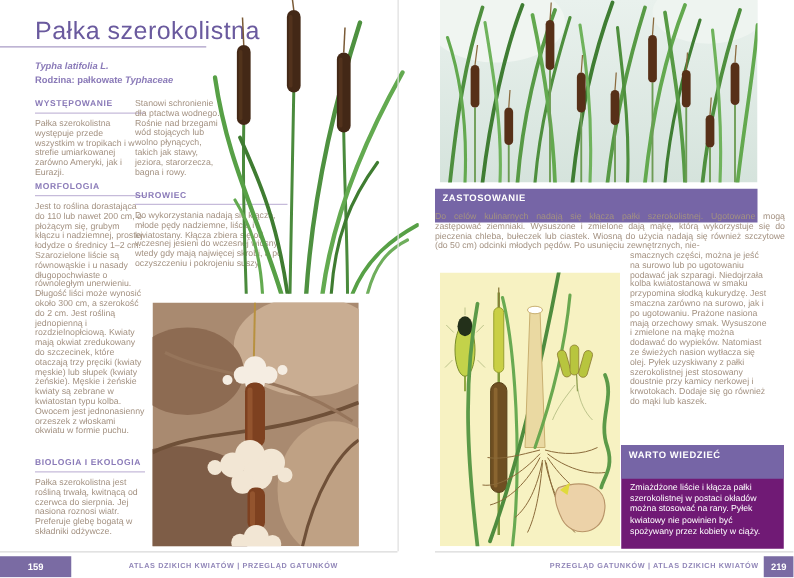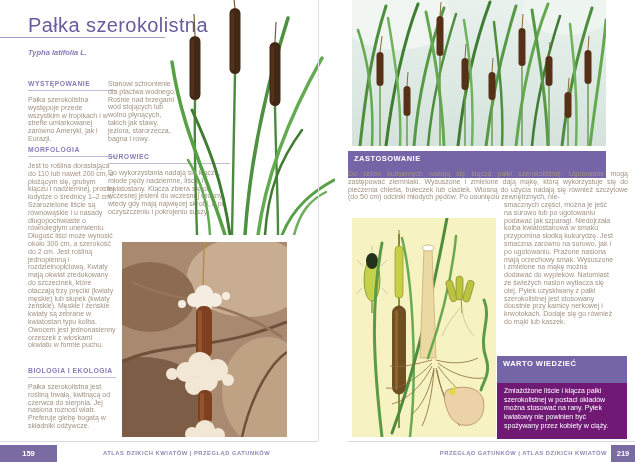--- a/index.html
+++ b/index.html
@@ -28,20 +28,23 @@
 </head>
 <body>
 
 <div id="book">
 
   <div class="abs title" style="left:28px;top:14px;">Pałka szerokolistna</div>
   <div class="abs title-rule" style="left:0;top:37px;width:165px;"></div>
 
   <div class="abs latin" style="left:28px;top:47px;width:170px;">
     <div><i>Typha latifolia L.</i></div>
+    <div>
+      <span>Rodzina: pałkowate </span><i>Typhaceae</i>
+    </div>
   </div>
 
   <div class="abs" style="left:28px;top:80px;width:88px;">
     <div class="sec-h">WYSTĘPOWANIE</div>
     <p class="body-p">Pałka szerokolistna występuje przede wszystkim w tropikach i w strefie umiarkowanej zarówno Ameryki, jak i Eurazji.</p>
   </div>
 
   <div class="abs" style="left:28px;top:146px;width:88px;">
     <div class="sec-h">MORFOLOGIA</div>
     <p class="body-p">Jest to roślina dorastająca do 110 lub nawet 200 cm, o płożącym się, grubym kłączu i nadziemnej, prostej łodydze o średnicy 1–2 cm. Szarozielone liście są równowąskie i u nasady długopochwiaste o równoległym unerwieniu. Długość liści może wynosić około 300 cm, a szerokość do 2 cm. Jest rośliną jednopienną i rozdzielnopłciową. Kwiaty mają okwiat zredukowany do szczecinek, które otaczają trzy pręciki (kwiaty męskie) lub słupek (kwiaty żeńskie). Męskie i żeńskie kwiaty są zebrane w kwiatostan typu kolba. Owocem jest jednonasienny orzeszek z włoskami okwiatu w formie puchu.</p>

